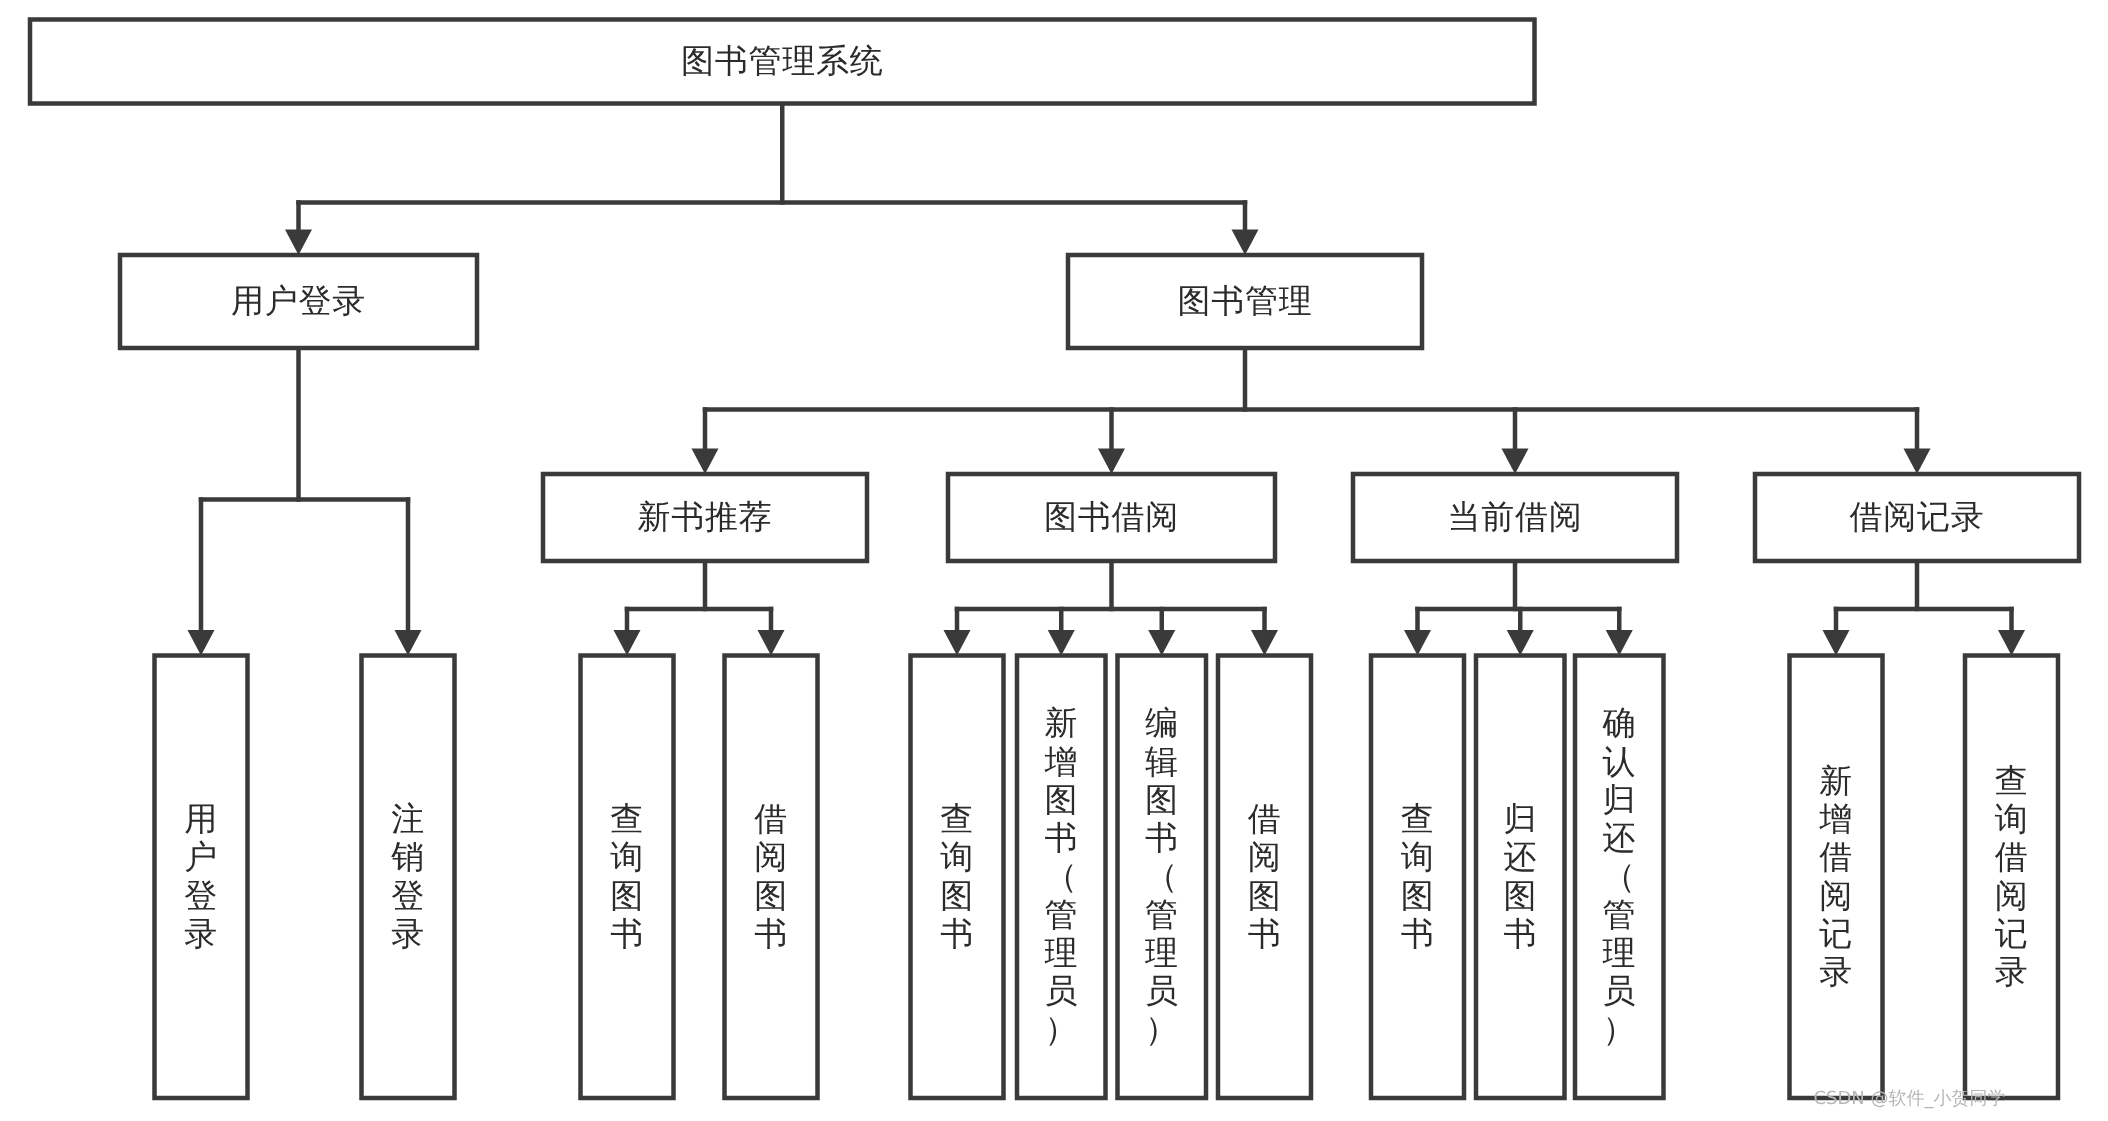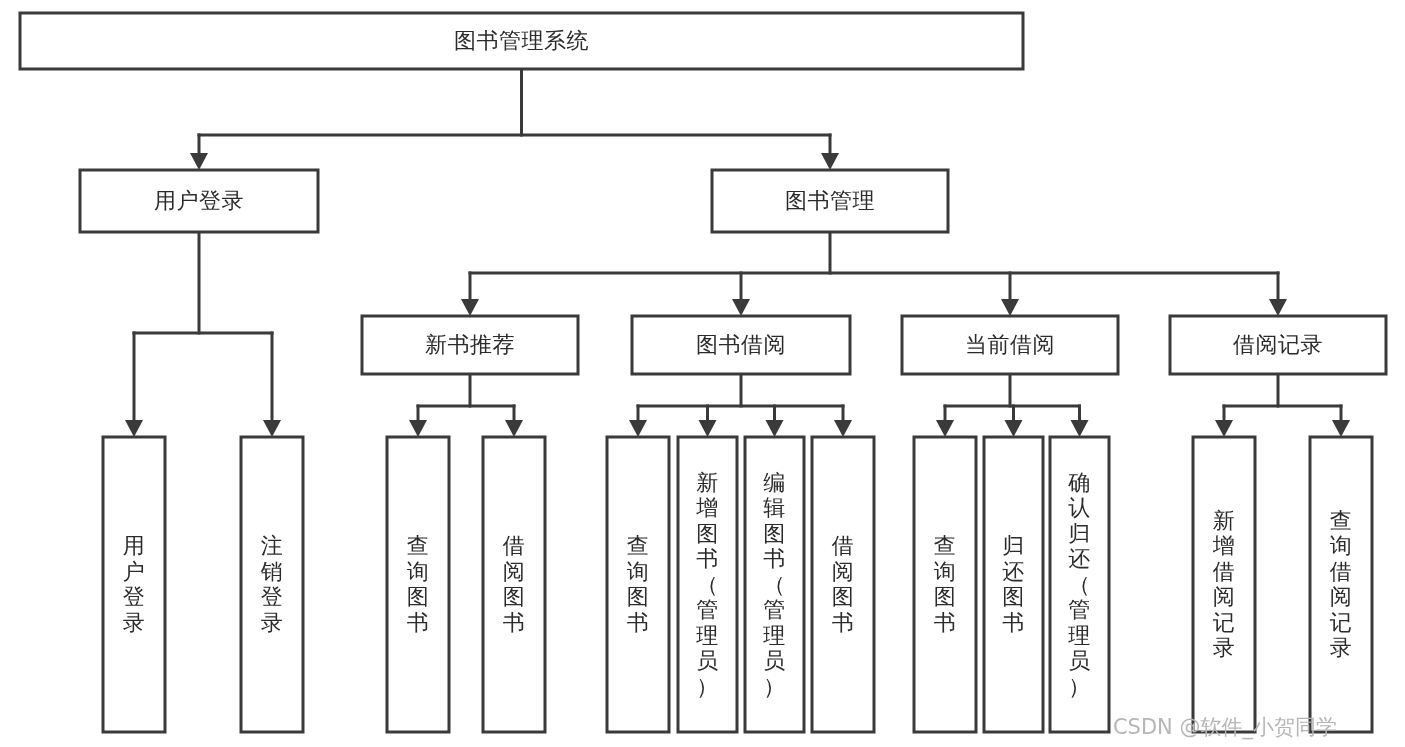--- a/index.html
+++ b/index.html
@@ -55,21 +55,21 @@
     font-size: 22px;
     fill: #2b2b2b;
     text-anchor: middle;
     letter-spacing: 0.5px;
   }
   .watermark {
     position: absolute;
     right: 12px;
     bottom: 6px;
     font-family: "DejaVu Sans", "Liberation Sans", sans-serif;
-    font-size: 21px;
+    font-size: 12px;
     color: #b6b6b6;
     white-space: nowrap;
     pointer-events: none;
     user-select: none;
   }
 </style>
 </head>
 <body>
 
 <div id="diagram-root">

